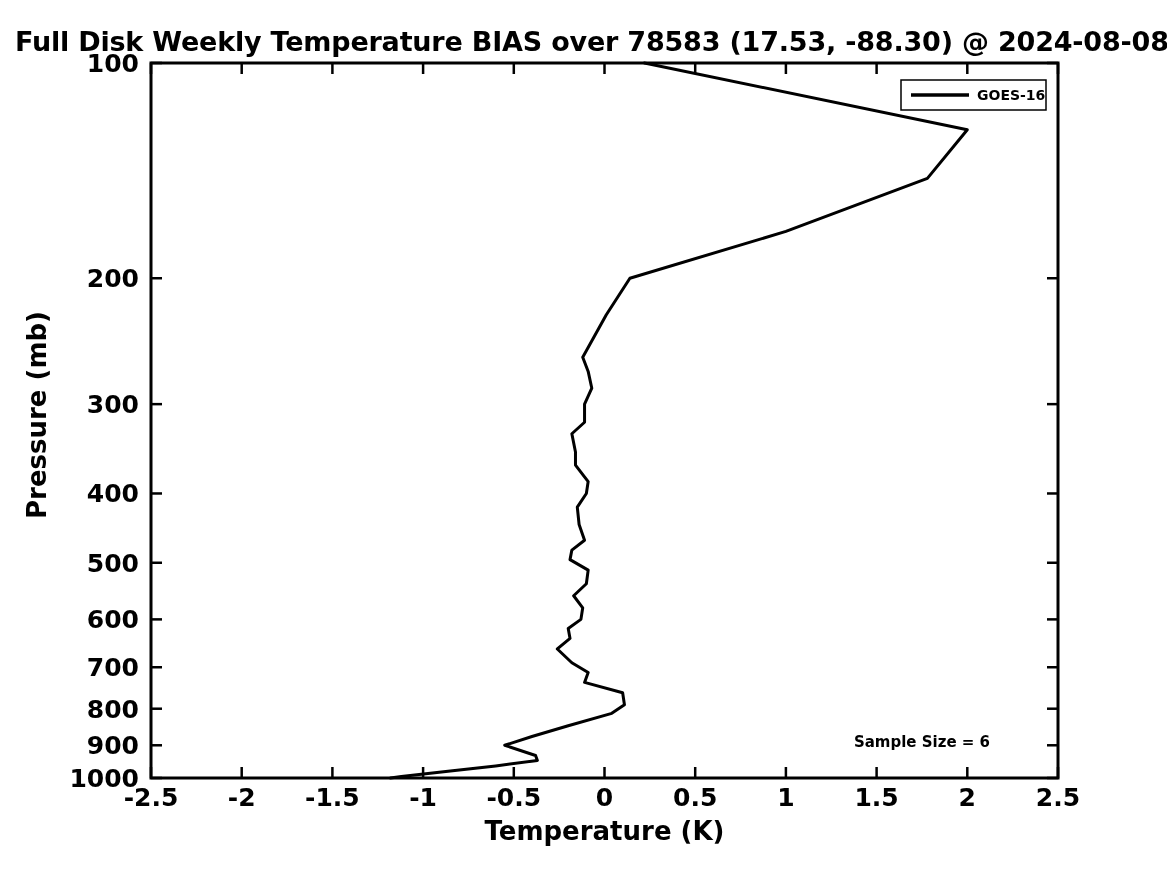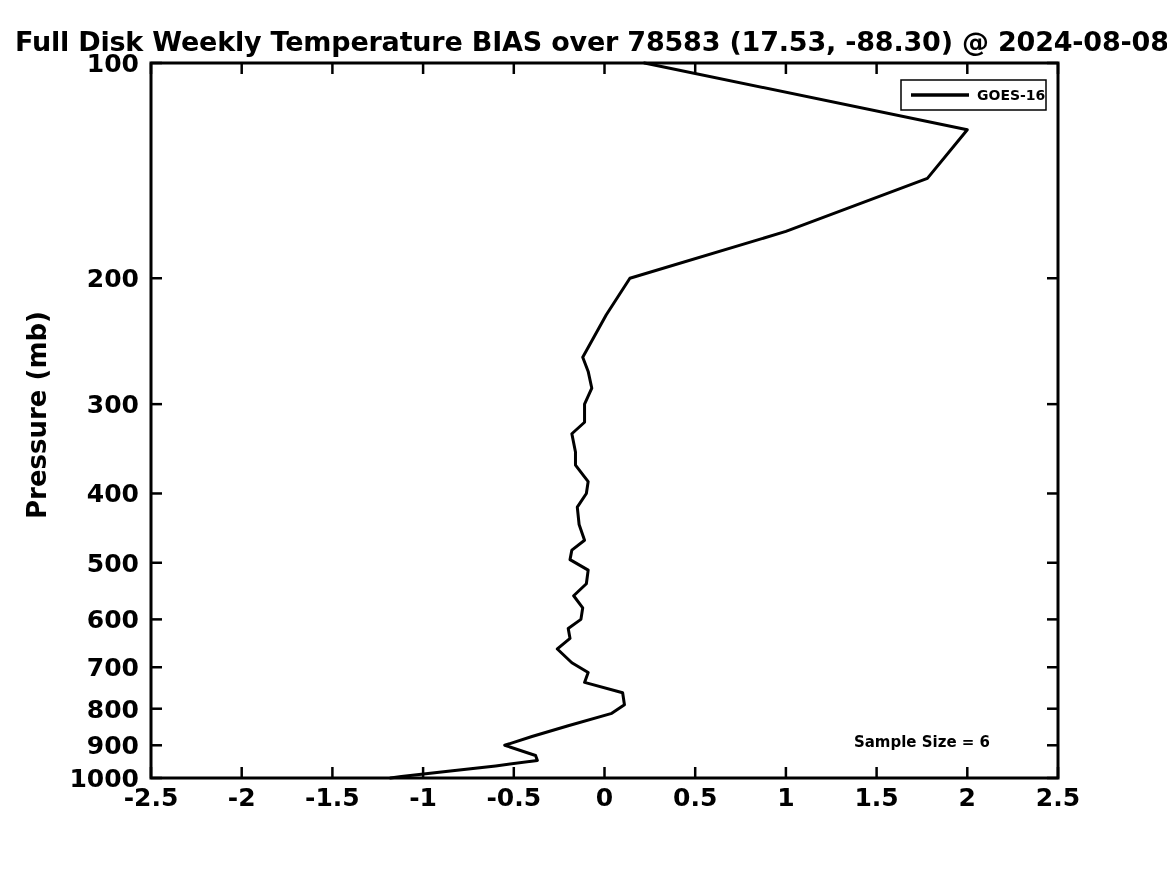--- a/index.html
+++ b/index.html
@@ -78,20 +78,21 @@
 </style>
 </head>
 <body>
 
 <div id="figure">
 
   <div class="chart-title">Full Disk Weekly Temperature BIAS over 78583 (17.53, -88.30) @ 2024-08-08</div>
 
   <div class="ylabel">Pressure (mb)</div>
 
+  <div class="xlabel">Temperature (K)</div>
 
   <svg class="plot" width="1167" height="875">
     <g id="axes-group">
         <rect x="151" y="63" width="907" height="715" fill="none" stroke="#000" stroke-width="3"></rect>
         <line x1="151" y1="778" x2="151" y2="767" stroke="#000" stroke-width="2.5"></line>
         <line x1="151" y1="63" x2="151" y2="74" stroke="#000" stroke-width="2.5"></line>
         <text x="151" y="806" text-anchor="middle" class="tick-text">-2.5</text>
         <line x1="241.7" y1="778" x2="241.7" y2="767" stroke="#000" stroke-width="2.5"></line>
         <line x1="241.7" y1="63" x2="241.7" y2="74" stroke="#000" stroke-width="2.5"></line>
         <text x="241.7" y="806" text-anchor="middle" class="tick-text">-2</text>

